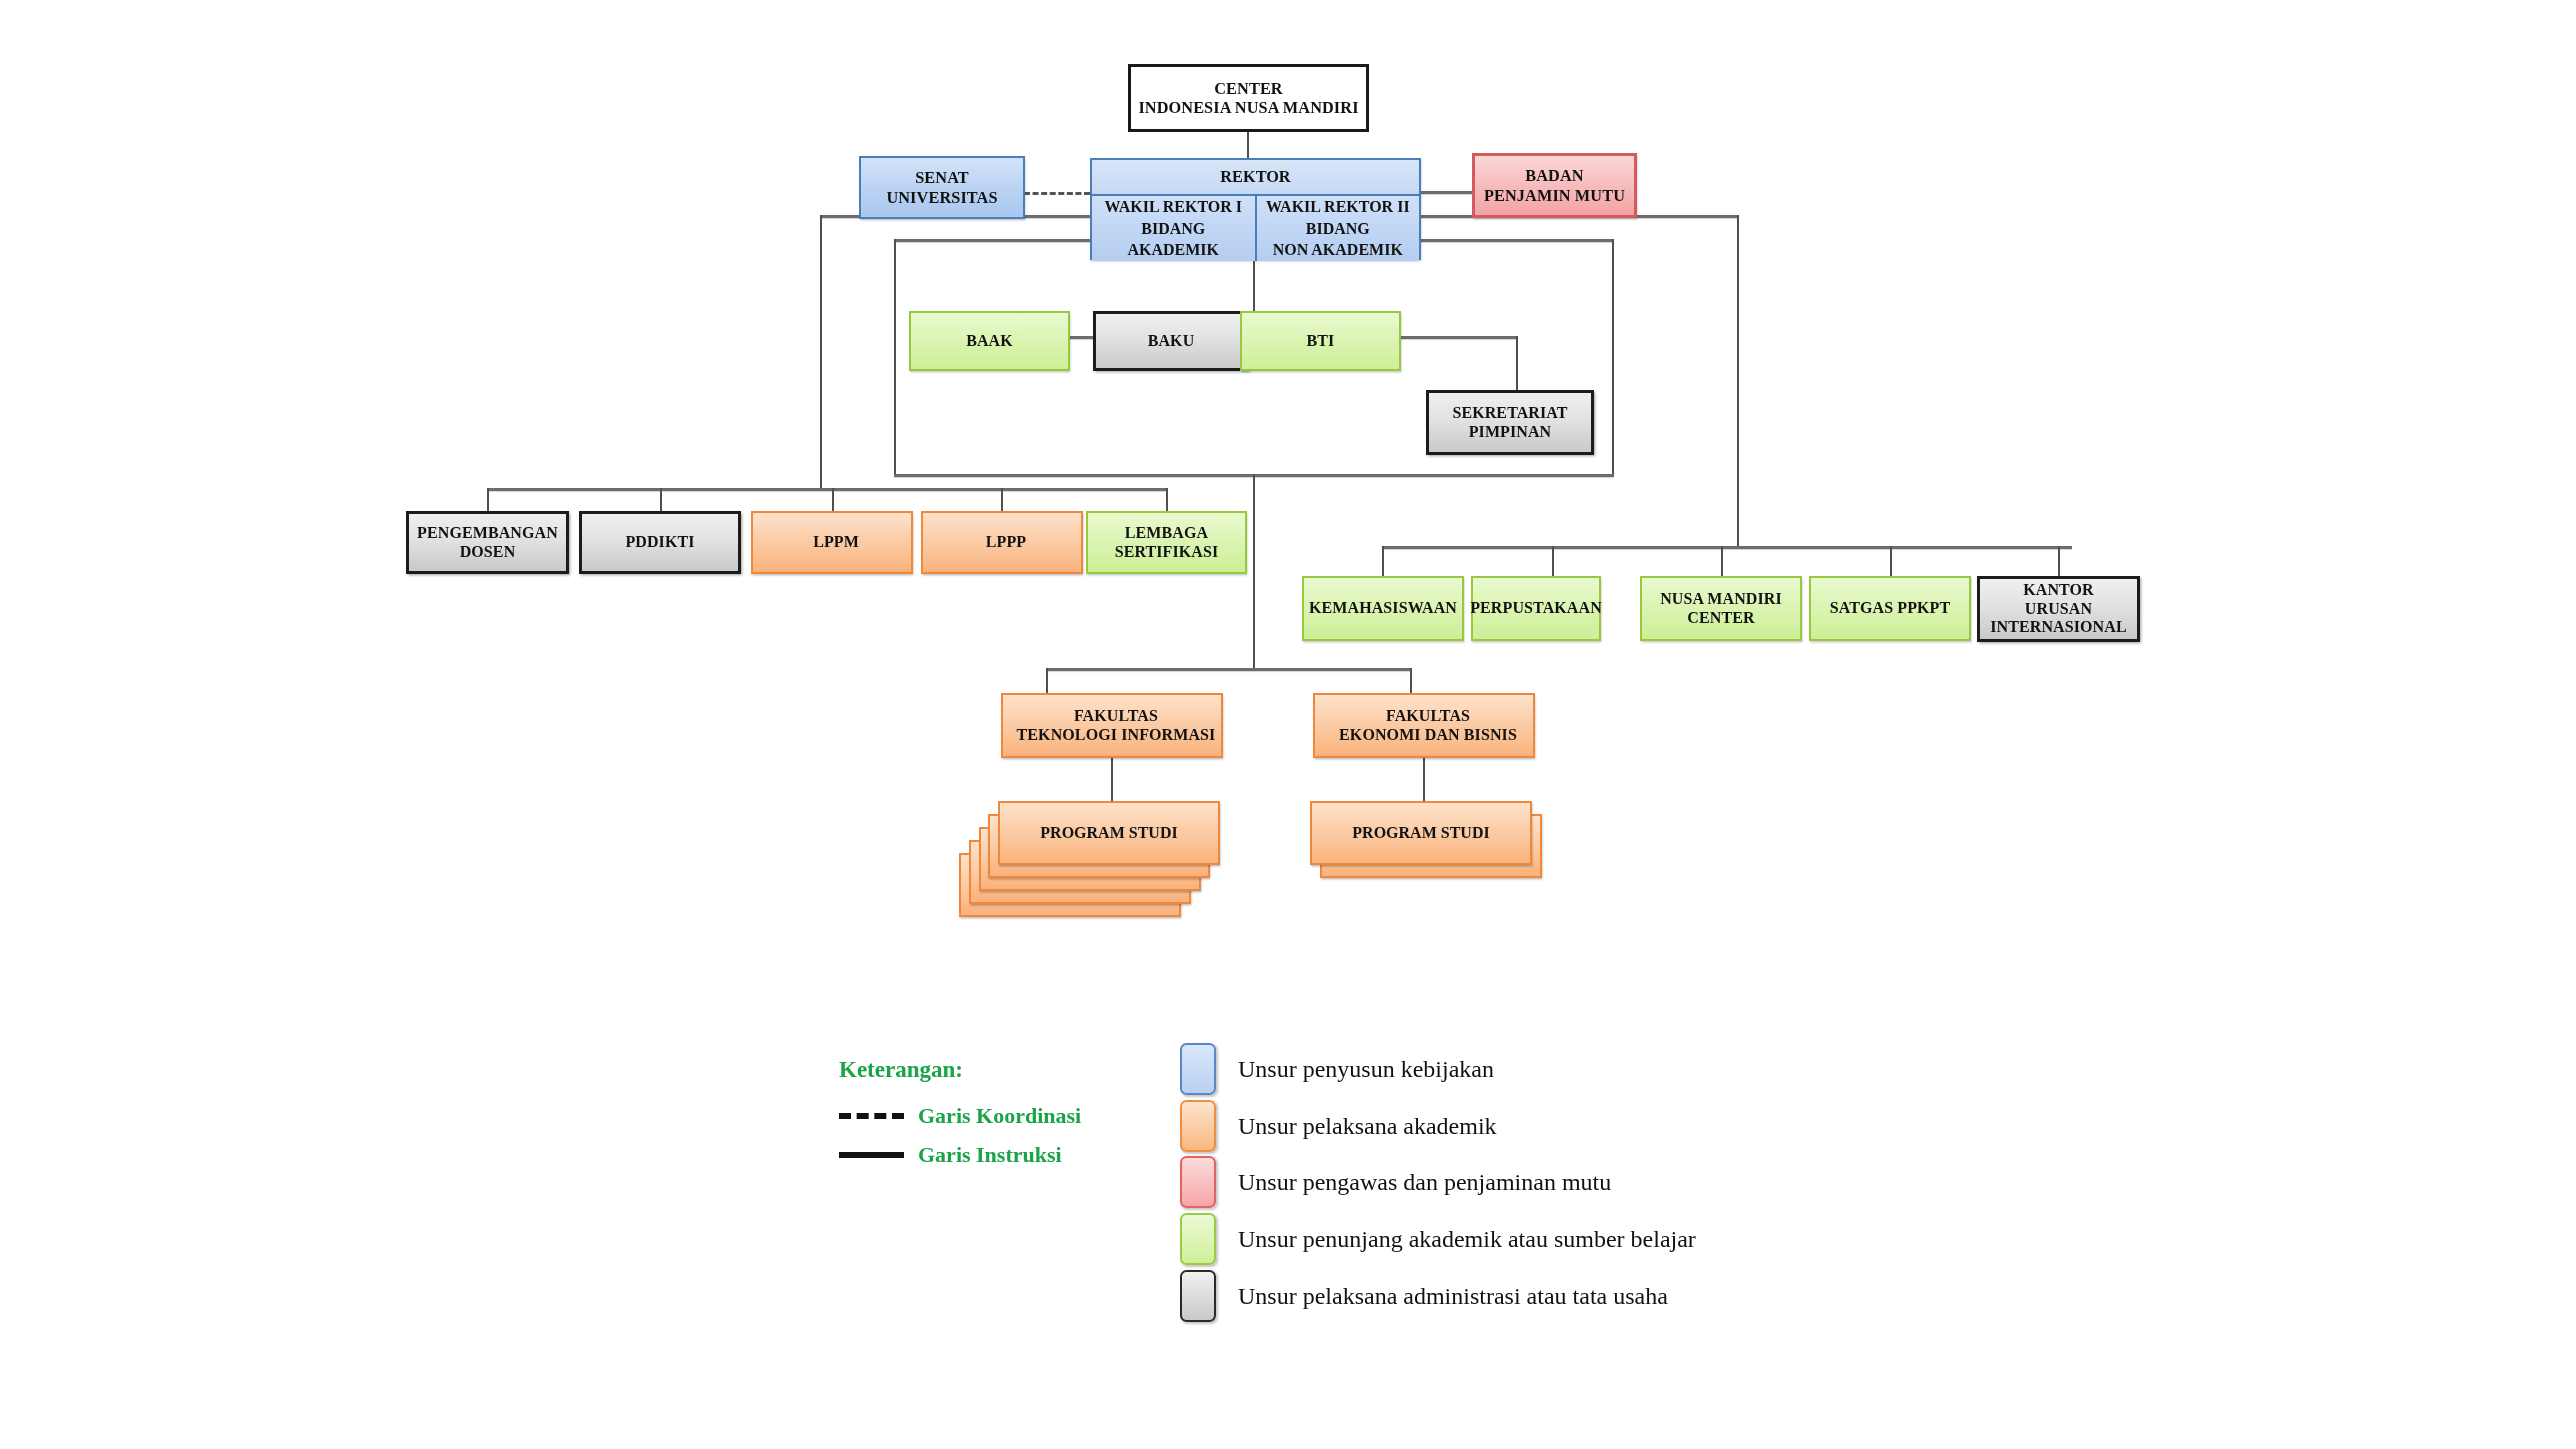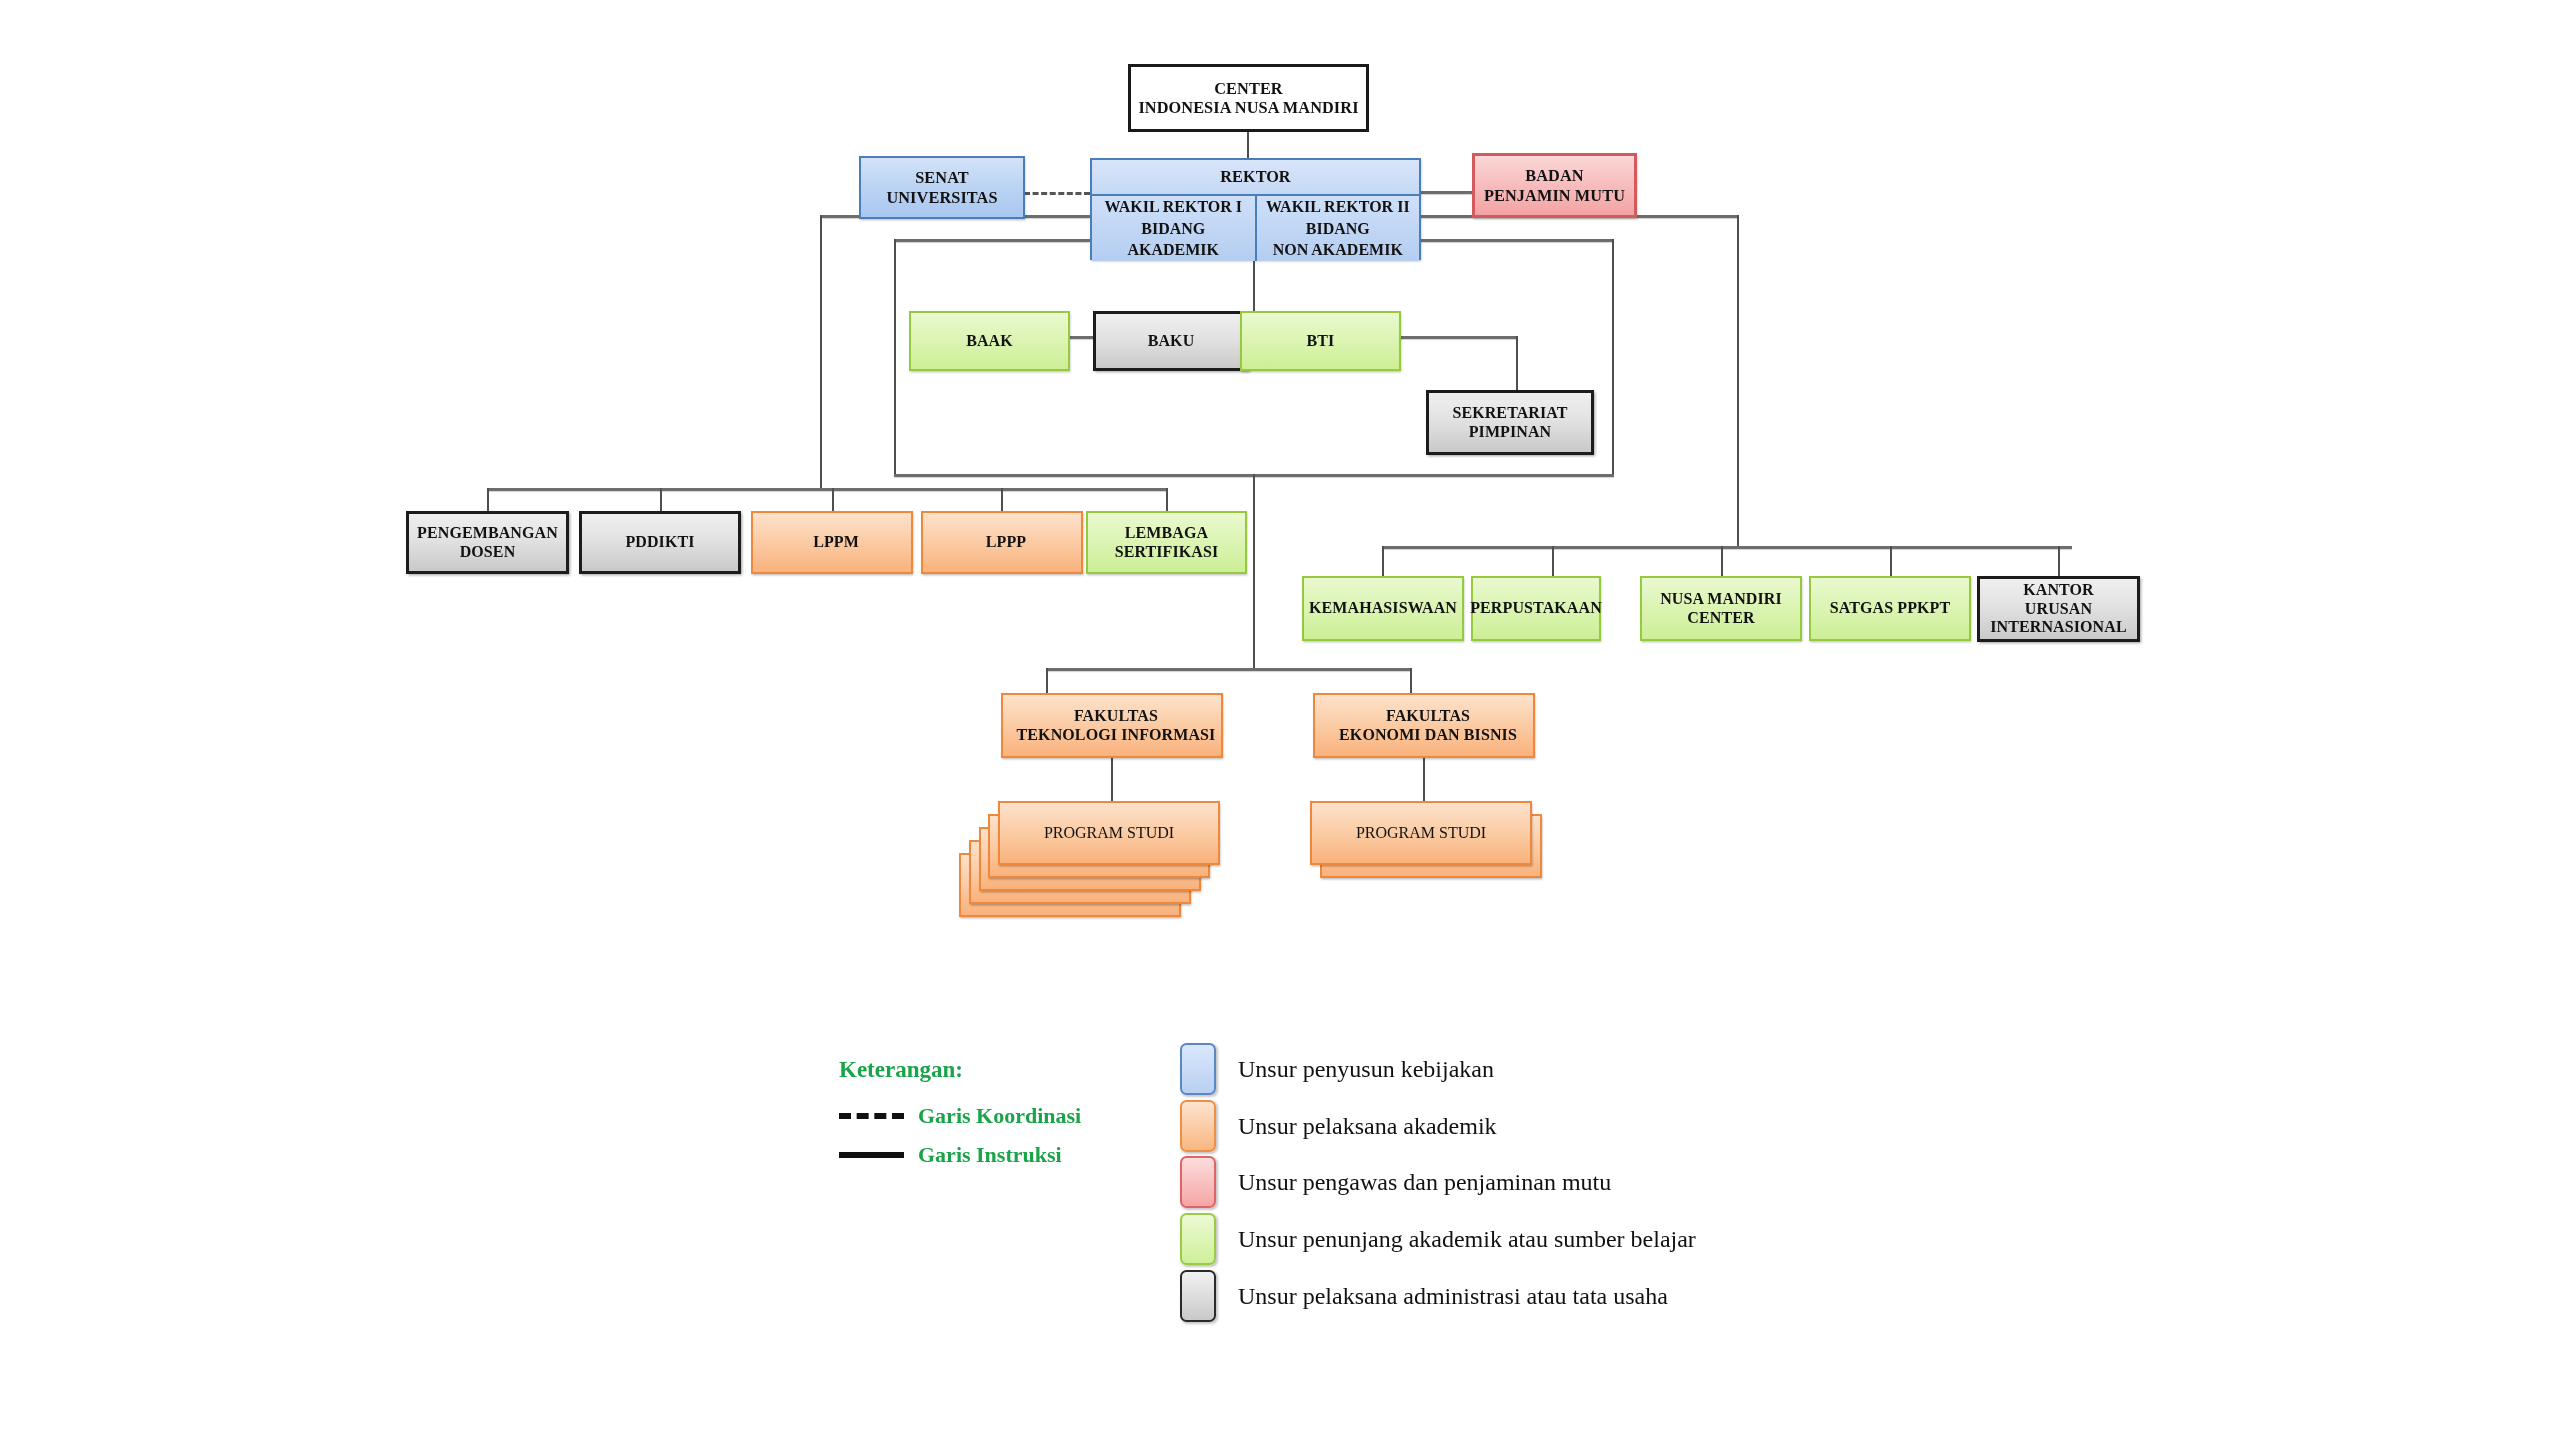--- a/index.html
+++ b/index.html
@@ -56,21 +56,21 @@
       text-align:center;font-weight:bold;font-size:16px;color:#121212;line-height:1.35;
       background:linear-gradient(180deg,#cfe0f8 0%,#b4cdf1 100%);}
   #wakil-1{border-right:2.2px solid #4a7ebb;}
 
   
   .stack{position:absolute;z-index:18;}
   .stack .card{position:absolute;box-sizing:border-box;
       background:linear-gradient(180deg,#fde2cb 0%,#fbcba4 50%,#f9b27c 100%);
       border:2.7px solid #f0883c;box-shadow:1.1px 1.6px 2.2px rgba(0,0,0,.3);}
   .stack .card.top{display:flex;align-items:center;justify-content:center;
-      font-weight:normal;font-size:16px;color:#121212;text-align:center;}
+      font-weight:bold;font-size:16px;color:#121212;text-align:center;}
 
   
   .ln{position:absolute;background:#4f4f4f;z-index:5;}
   .ln.v{width:2.2px;}
   .ln.thick{background:#6d6d6d;height:3.3px;box-shadow:0 1.1px 1.1px rgba(0,0,0,.18);}
   .ln.dash{height:0;border-top:3.8px dashed #555;background:none;}
 
   
   #keterangan{position:absolute;z-index:30;color:#1aa44a;font-weight:bold;}
   #ket-title{position:absolute;font-size:23px;white-space:nowrap;}

